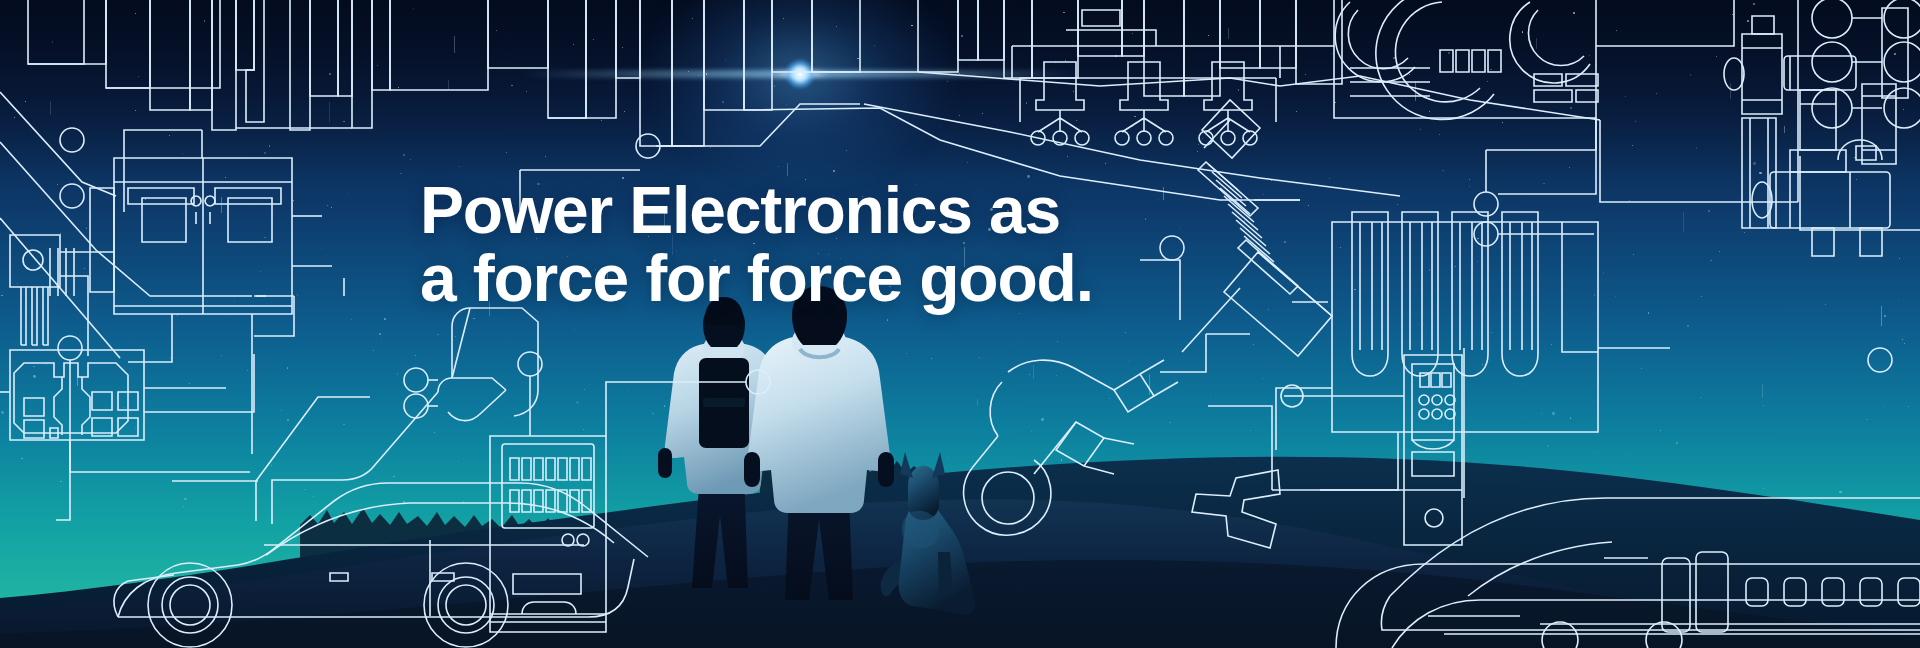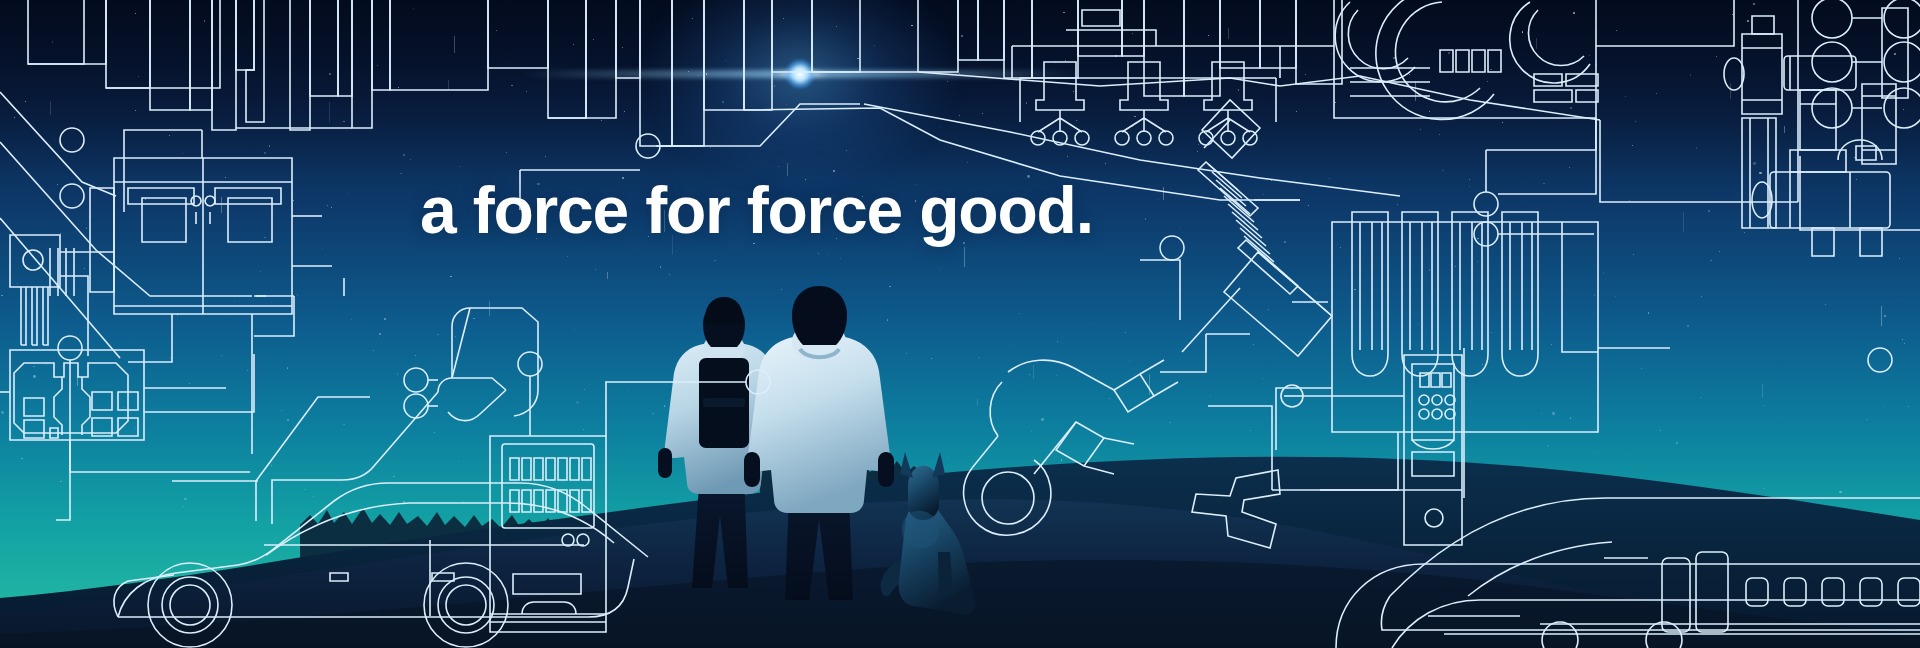--- a/index.html
+++ b/index.html
@@ -990,16 +990,17 @@
       <path d="M1180 320 v-60 h-40"></path>
       <circle cx="1172" cy="248" r="12"></circle>
       <path d="M254 296 h40"></path>
       <path d="M294 296 v40 h-40"></path>
       <path d="M344 296 v-18"></path>
       <path d="M1292 302 h36"></path>
     </g>
   </svg>
 
   <h1 class="headline">
+    <span class="l1">Power Electronics as</span>
     <span class="l2">a force for force good.</span>
   </h1>
 
 </div>
 
 </body></html>

